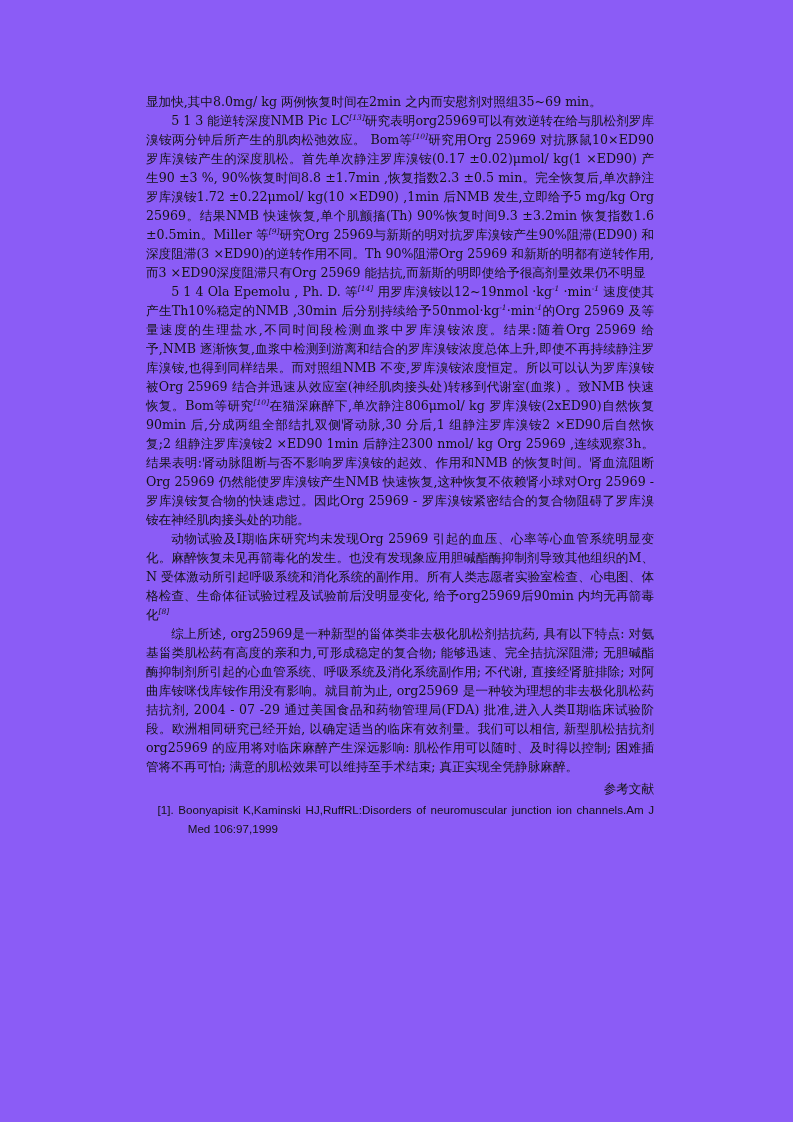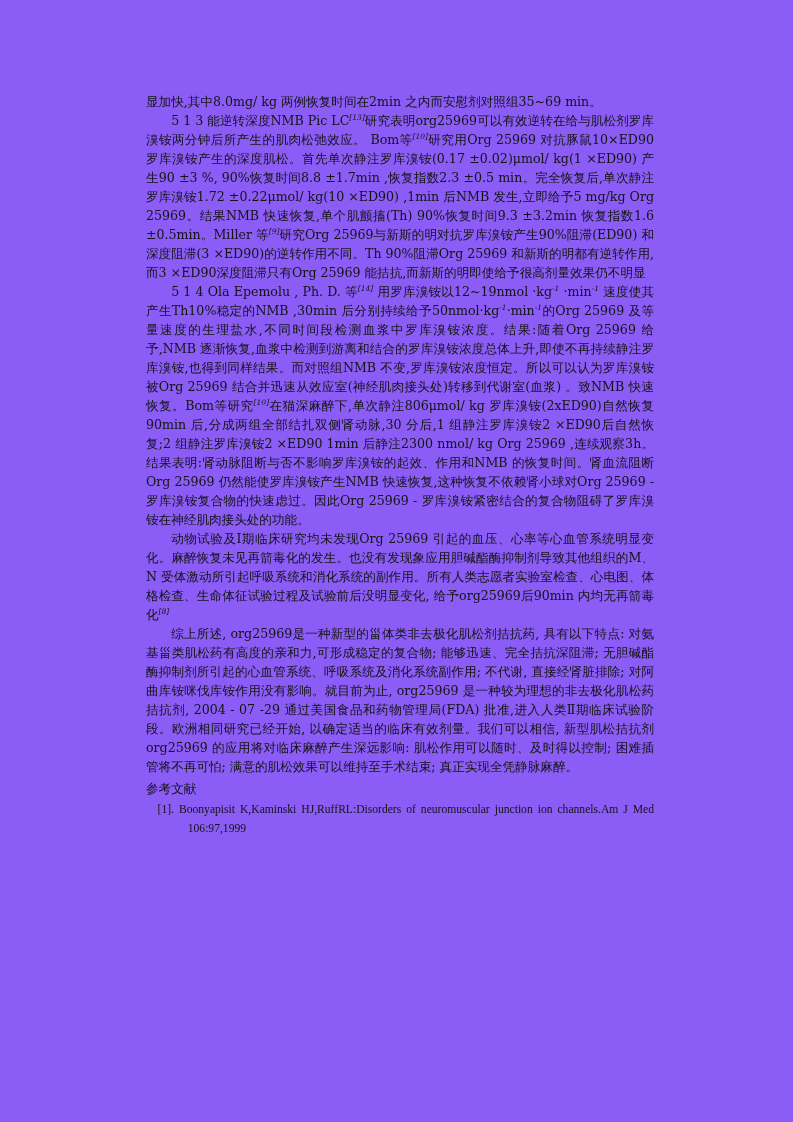--- a/index.html
+++ b/index.html
@@ -27,27 +27,27 @@
     line-height: 19px;
     text-align: justify;
   }
   .doc-body p {
     margin: 0;
     padding: 0;
   }
   p.indent { text-indent: 2em; }
   p.noindent { text-indent: 0; }
   p.center {
-    text-align: left;
+    text-align: right;
     text-indent: 0;
     margin-top: 3px;
     margin-bottom: 2px;
   }
   p.ref {
-    font-family: Liberation Serif, serif;
+    font-family: Liberation Sans, sans-serif;
     font-size: 11.6px;
     line-height: 19px;
     padding-left: 3.6em;
     text-indent: -2.6em;
     text-align: justify;
   }
   sup {
     font-size: 0.6em;
     line-height: 0;
     vertical-align: super;

